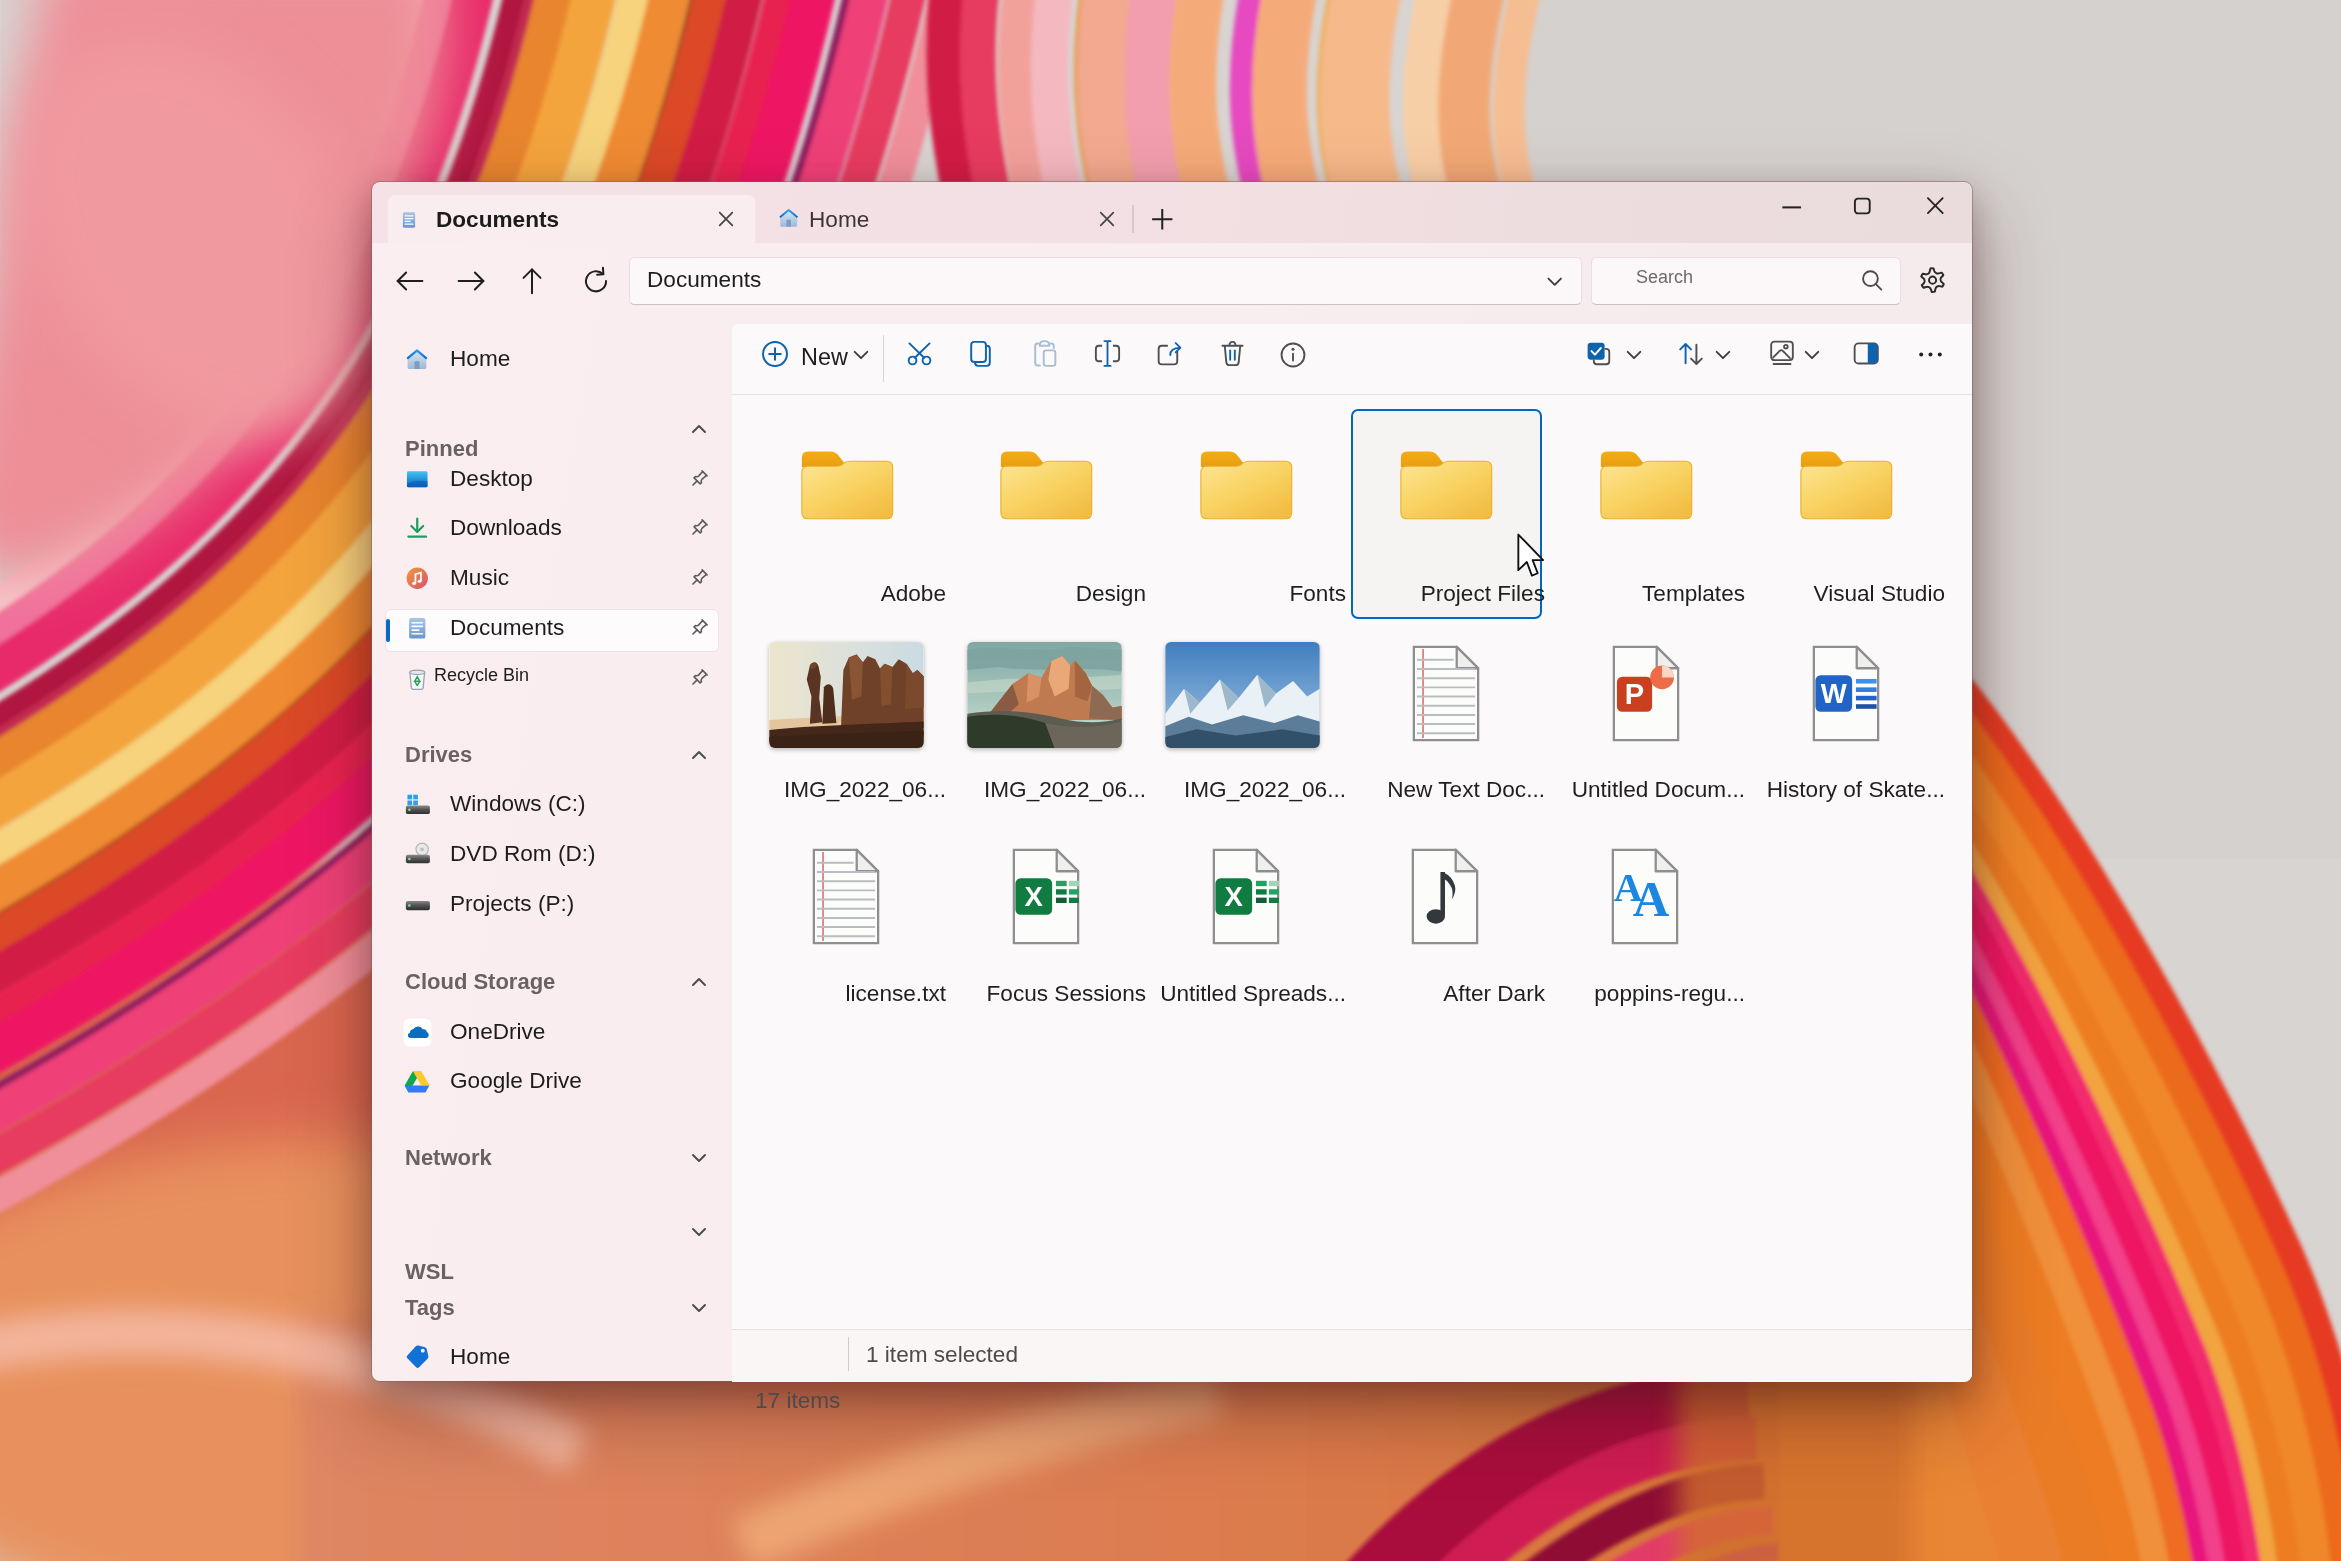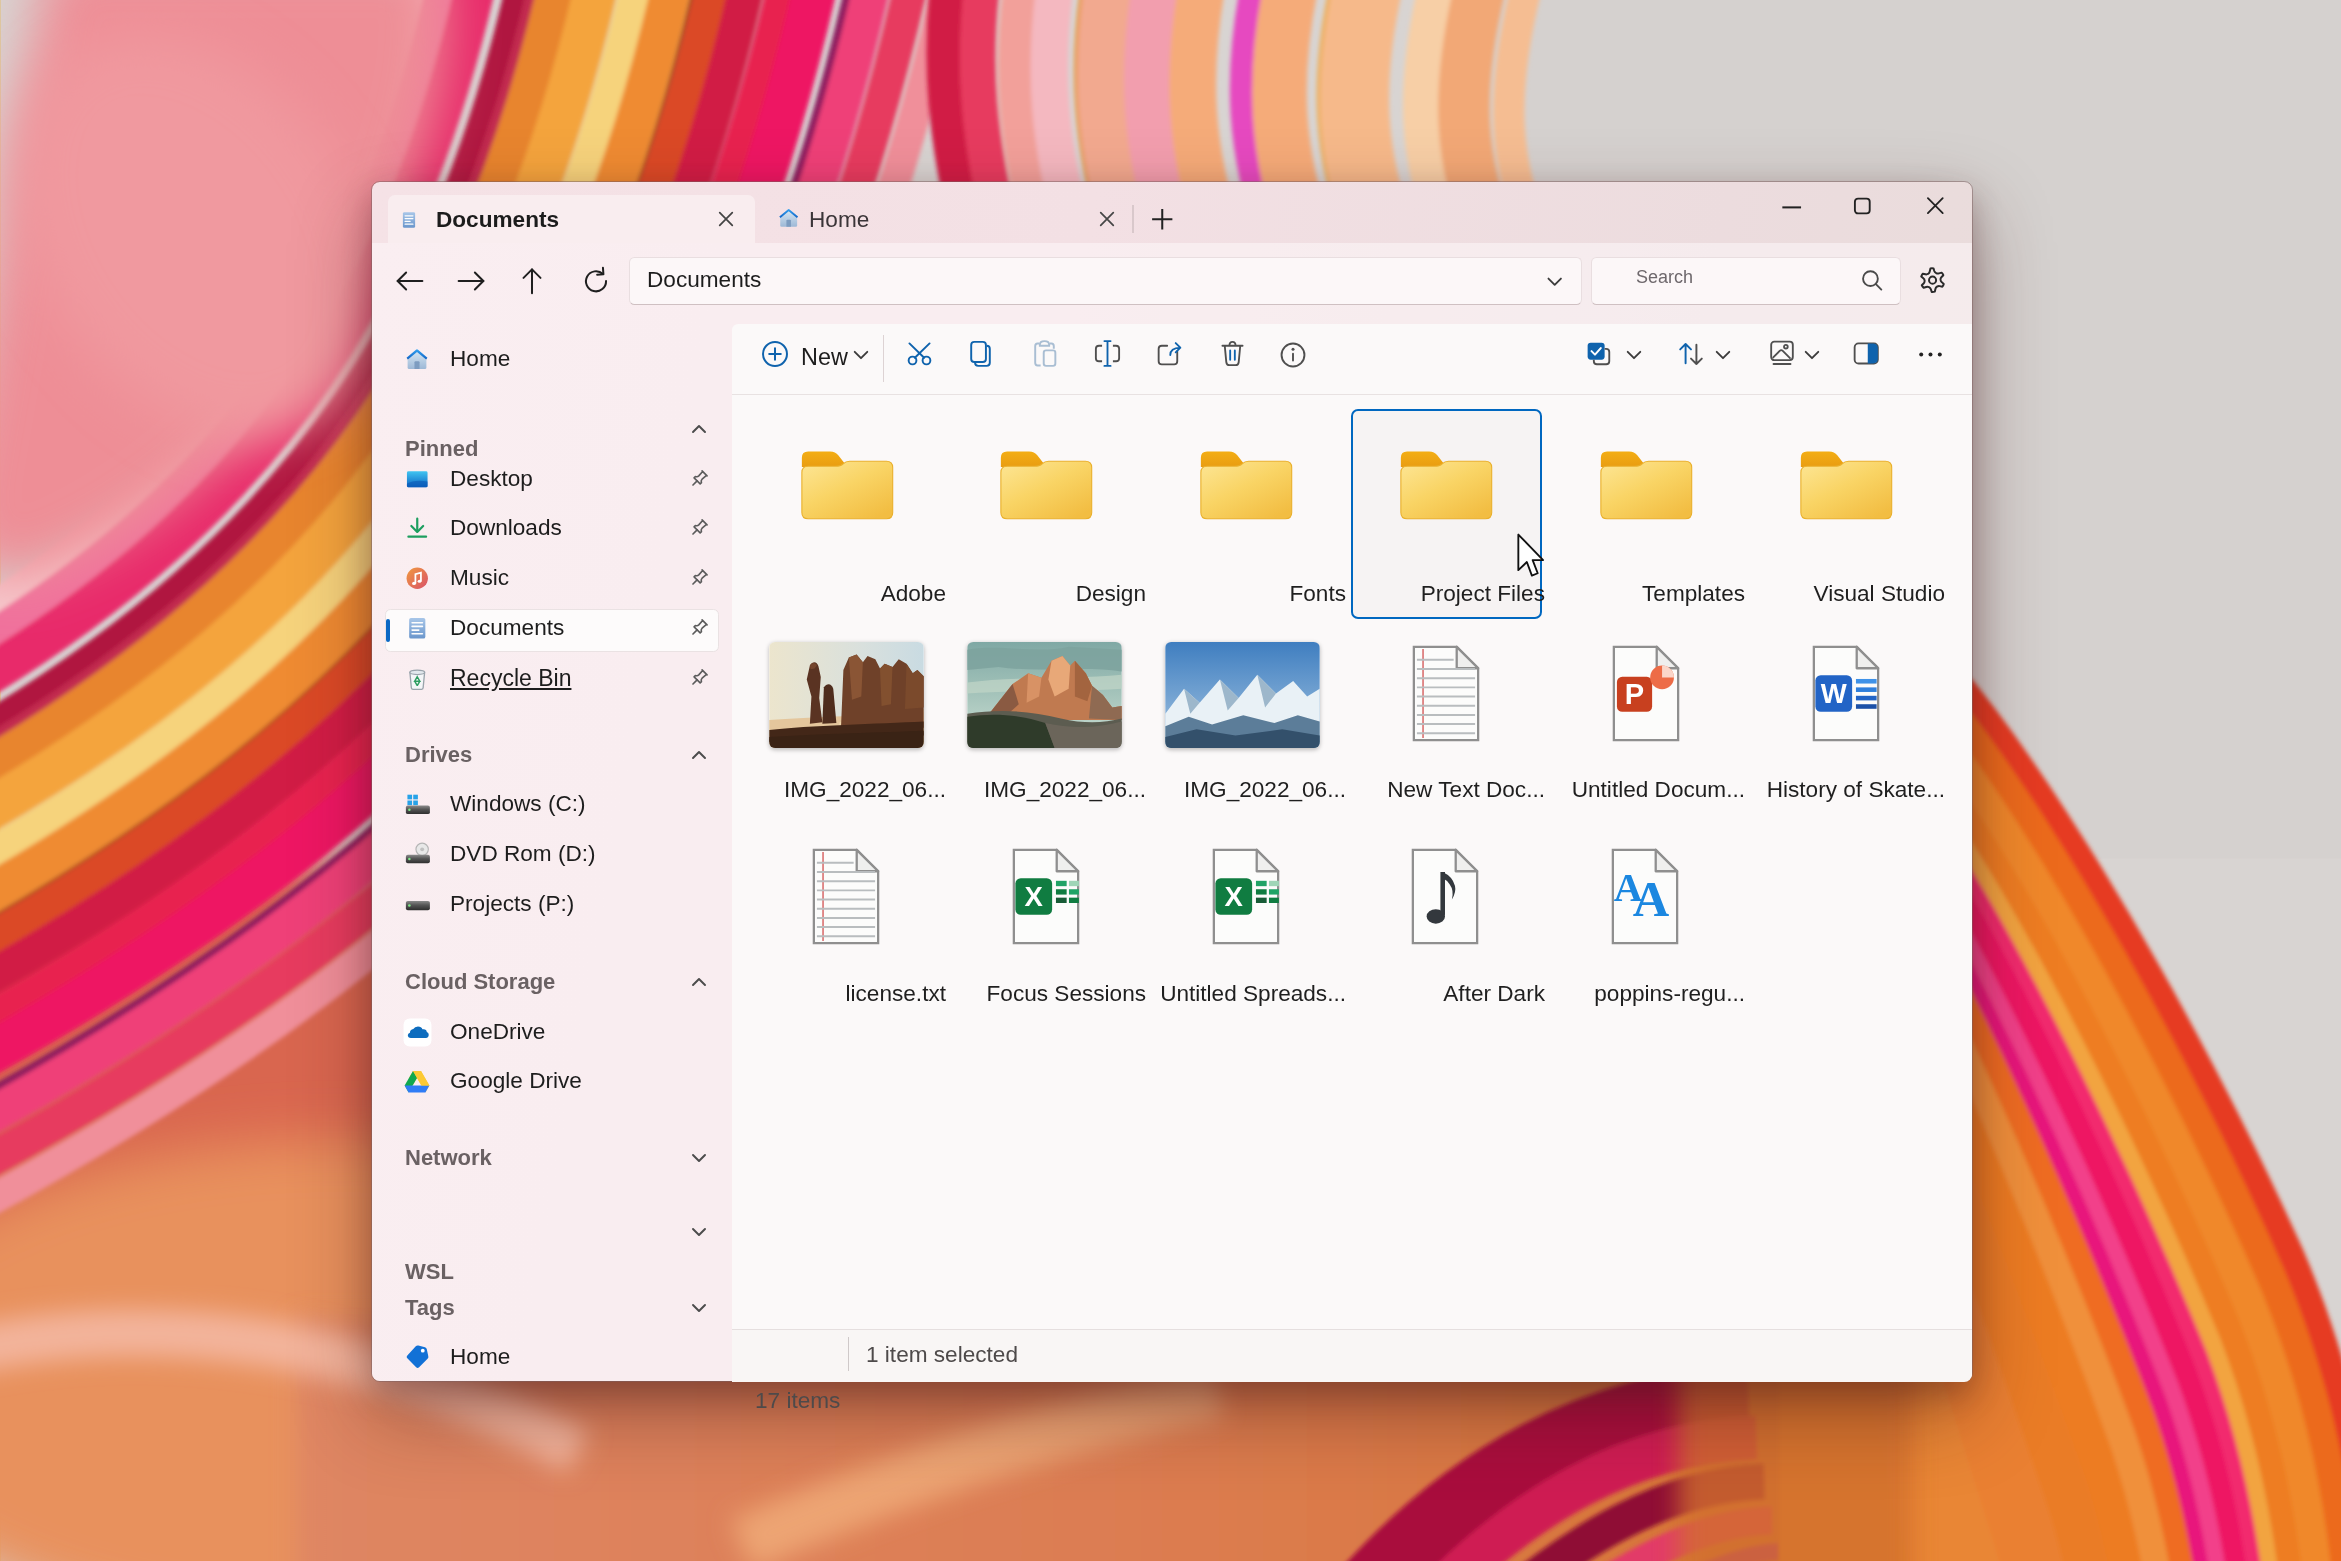--- a/index.html
+++ b/index.html
@@ -1,14 +1,14 @@
 <!DOCTYPE html>
 <html style="font-size:12.5px"><head><meta charset="utf-8"><style>
 html,body{margin:0;padding:0;width:2342px;height:1561px;overflow:hidden;font-family:"Liberation Sans",sans-serif;}
-#stage{position:relative;width:2342px;height:1561px;overflow:hidden;background:#eab308;}
+#stage{position:relative;width:2342px;height:1561px;overflow:hidden;background:#e5e5e5;}
 .abs{position:absolute;}
 #win{position:absolute;left:372px;top:182px;width:1600px;height:1199px;border-radius:7.8px;
  background:linear-gradient(100deg,#f5e2e6 0%,#f3e0e4 40%,#ecdcde 75%,#e8dcda 100%);
  box-shadow:0 33px 78px rgba(70,25,25,.42),0 12.5px 30px rgba(70,25,25,.30);outline:0.8px solid rgba(125,95,95,.5);}
 #lower{position:absolute;left:0;top:61px;width:1600px;height:1138px;background:rgba(253,248,249,.55);border-radius:0 0 7.8px 7.8px;}
 #panel{position:absolute;left:360px;top:142px;width:1240px;height:1057px;background:#fbf9f9;border-radius:6.2px 0 7.8px 0;}
 .tab1{position:absolute;left:15.6px;top:13.3px;width:367px;height:48px;background:#f9edef;border-radius:7px 7px 0 0;}
 .txt{position:absolute;white-space:nowrap;color:#1d1d1d;}
 #addrbar,#searchbar{position:absolute;top:75px;height:48px;background:#fcf7f8;border:0.8px solid #e9dee0;
  border-bottom:1.2px solid #cfc0c2;border-radius:5.5px;box-sizing:border-box;}
@@ -383,21 +383,21 @@
 <svg class="abs" style="left:32px;top:433px" width="26.5" height="26.5" viewBox="0 0 34 34">
         <use href="#icdocblue"></use>
       </svg>
 <div class="txt" style="position:absolute;left:78px;top:433px;font-size:22.6px;font-weight:400;color:#1d1d1d;">Documents</div>
 <svg class="abs" style="left:314px;top:434px" width="25" height="25" viewBox="0 0 32 32">
         <use href="#pin"></use>
       </svg>
 <svg class="abs" style="left:32px;top:483px" width="26.5" height="26.5" viewBox="0 0 34 34">
         <use href="#icbin"></use>
       </svg>
-<div class="txt" style="position:absolute;left:78px;top:483px;font-size:23px;font-weight:400;color:#1d1d1d;text-decoration:underline;">Recycle Bin</div>
+<div class="txt" style="position:absolute;left:62px;top:483px;font-size:18px;font-weight:400;color:#1d1d1d;">Recycle Bin</div>
 <svg class="abs" style="left:314px;top:484px" width="25" height="25" viewBox="0 0 32 32">
         <use href="#pin"></use>
       </svg>
 <div class="txt" style="position:absolute;left:33px;top:560px;font-size:22px;font-weight:700;color:#6a6163;">Drives</div>
 <svg class="abs" style="left:315px;top:561px" width="24" height="24" viewBox="0 0 31 31">
         <use href="#chevup"></use>
       </svg>
 <svg class="abs" style="left:30px;top:608px" width="31" height="28" viewBox="0 0 40 36">
         <use href="#icdrivec"></use>
       </svg>

